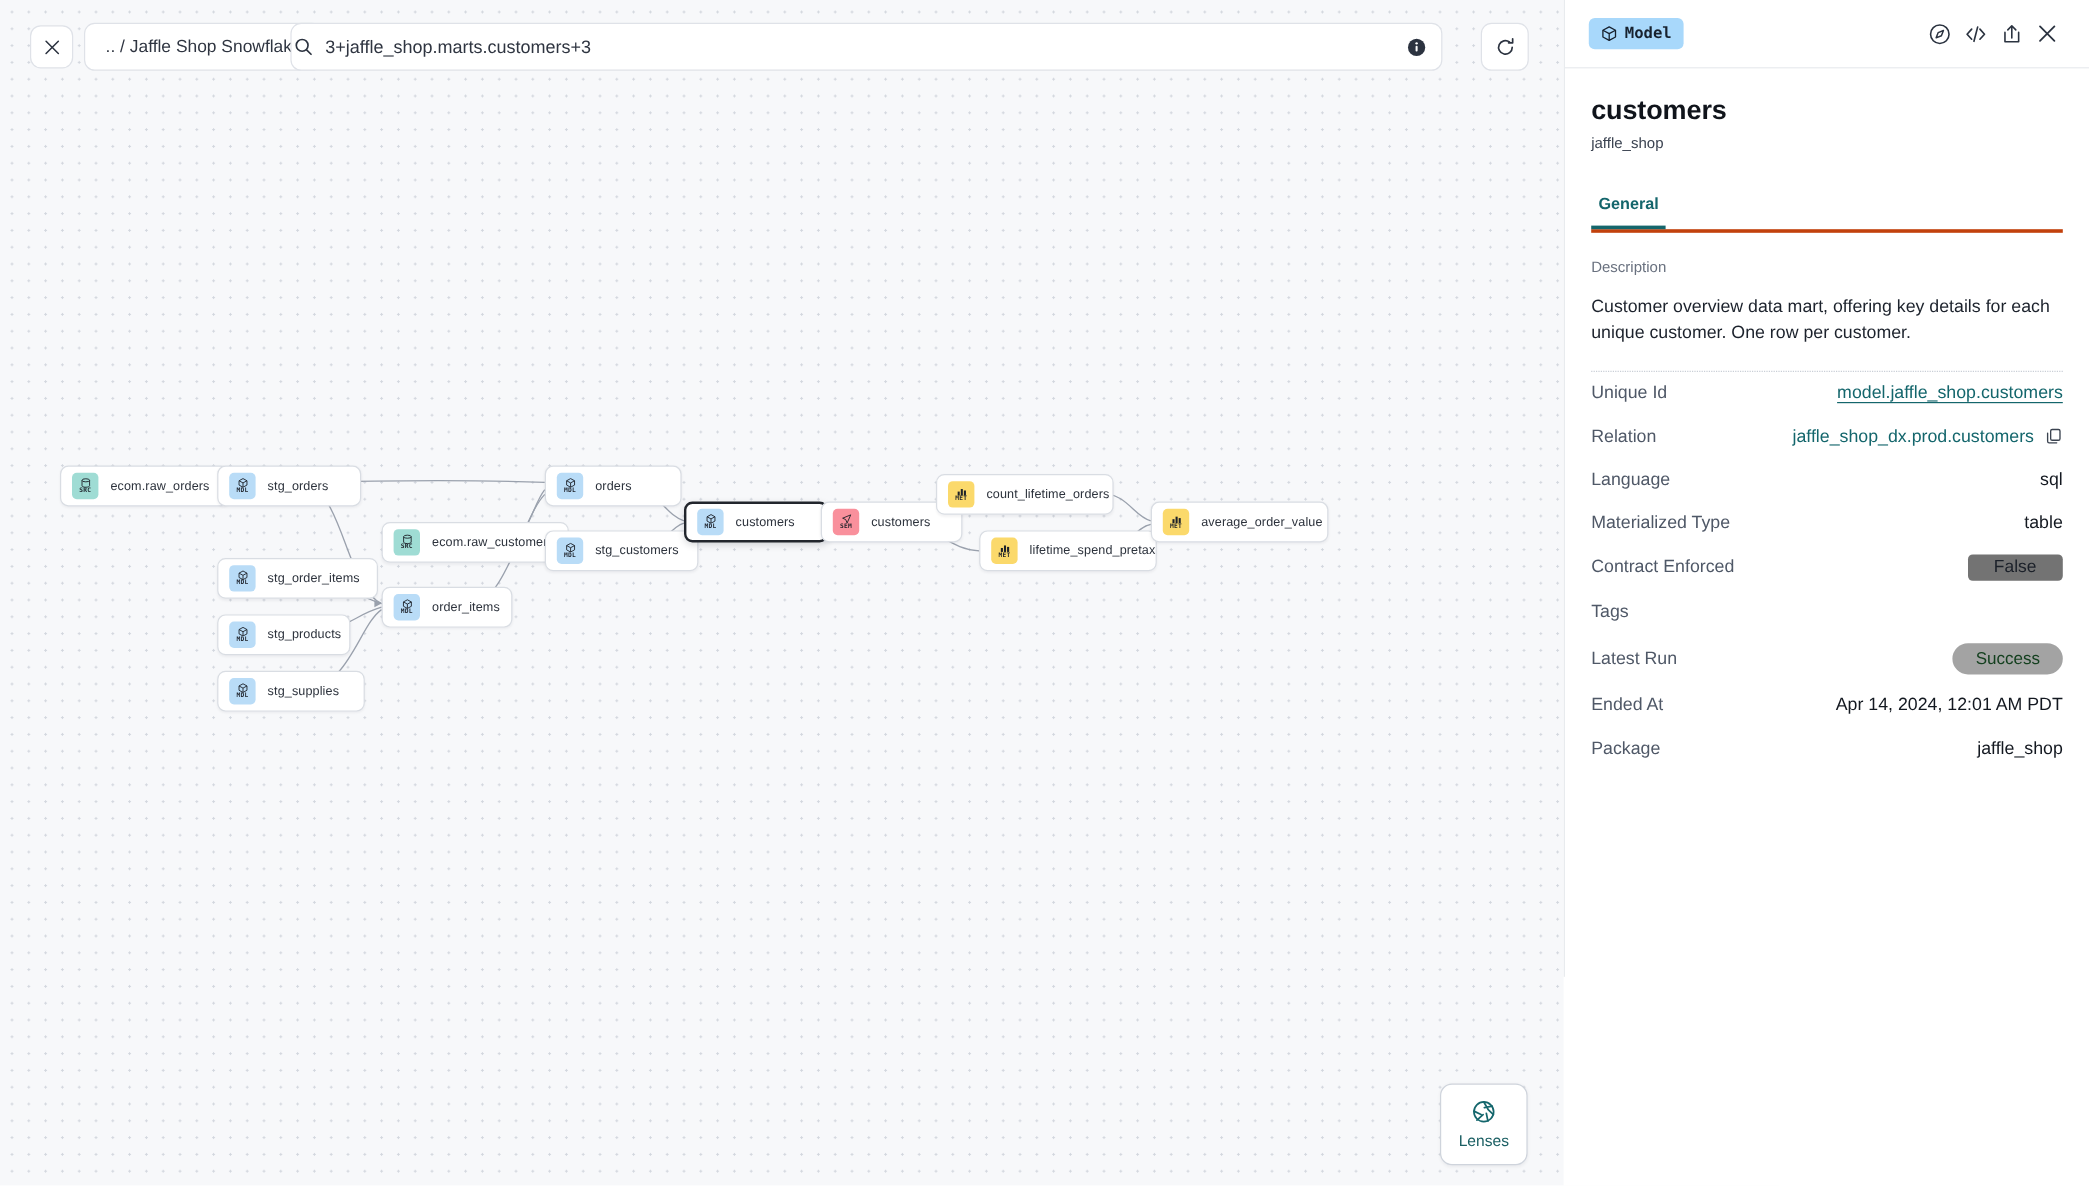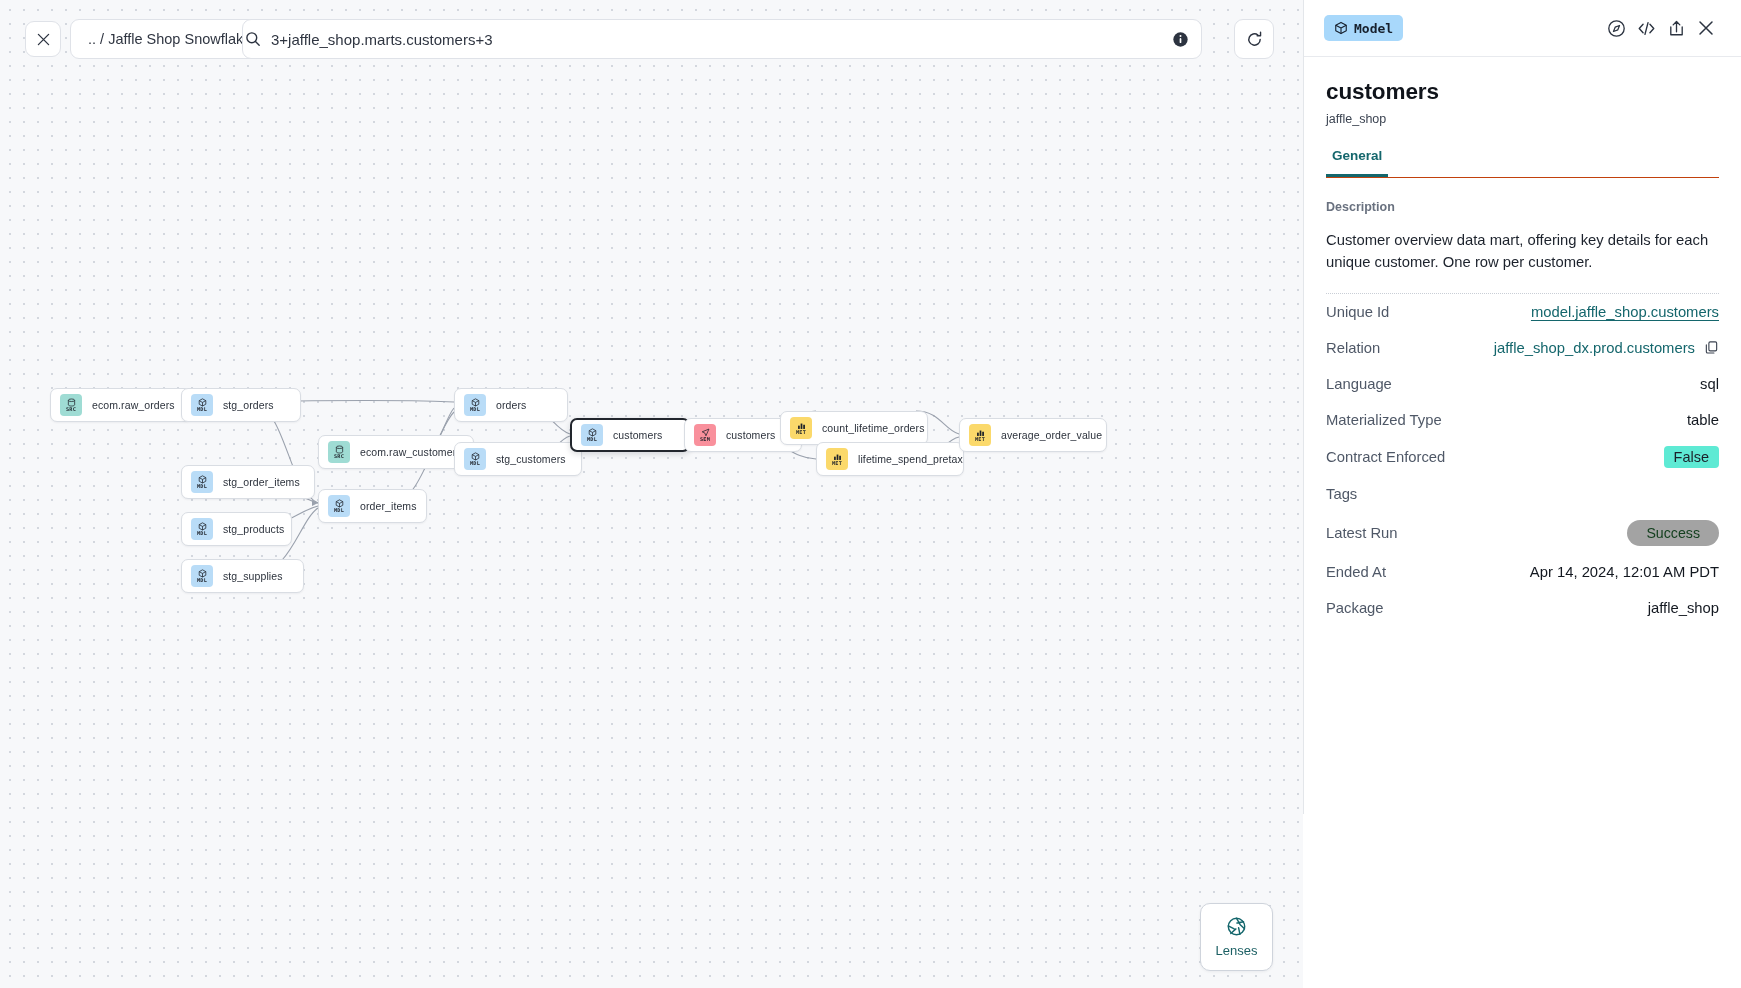--- a/index.html
+++ b/index.html
@@ -110,45 +110,45 @@
     font-size: 13px; color: #17212e; font-weight: 600;
     cursor: pointer;
   }
   #panel-top .spacer { flex: 1; }
   .hdr-ico { width: 30px; height: 30px; display: flex; align-items: center; justify-content: center; color: #2b3340; cursor: pointer; }
 
   #panel-title-wrap { padding: 22px 22px 0 22px; }
   #panel-title { font-size: 22.5px; font-weight: 700; color: #10141b; letter-spacing: -.1px; }
   #panel-sub { font-size: 12.5px; color: #3b4351; margin-top: 7px; }
 
-  #tabs { margin: 22px 22px 0 22px; border-bottom: 1px solid #c2410c; display: flex; }
+  #tabs { margin: 36px 22px 0 22px; border-bottom: 3px solid #c2410c; display: flex; }
   .tab {
     font-size: 13.5px; font-weight: 700; color: #14666c;
     padding: 0 6px 11px 6px; margin-right: 6px;
     border-bottom: 3px solid #14666c; cursor: pointer;
   }
 
   #fields { padding: 22px 22px 0 22px; overflow-y: auto; }
-  .sec-label { font-size: 12.5px; font-weight: 700; color: #69717f; }
+  .sec-label { font-size: 12.5px; font-weight: 400; color: #69717f; }
   #description { font-size: 14.8px; color: #1c222c; line-height: 1.52; margin-top: 15px; max-width: 400px; }
   .divider { border-top: 1px dotted #c9ced6; margin-top: 19px; }
 
   .row {
     display: flex; align-items: center; justify-content: space-between;
     min-height: 36px; padding: 8px 0; gap: 14px;
   }
   .rk { font-size: 14.8px; color: #4f5867; white-space: nowrap; }
   .rv { font-size: 14.8px; color: #131820; text-align: right; display: flex; gap: 9px; }
   .rv a, .rv .lnk {
     color: #14666c; text-decoration: underline; text-underline-offset: 2.5px;
     cursor: pointer; white-space: nowrap;
   }
   .rv .lnk.plain { text-decoration: none; }
   .chip-false {
-    background: #5eead4; border-radius: 4px; padding: 3px 10px;
+    background: #737373; border-radius: 4px; padding: 3px 22px;
     font-size: 14.5px; color: #1b2029;
   }
   .chip-success {
     background: #a3a3a3; border-radius: 999px; padding: 5px 19px;
     font-size: 14.2px; color: #14401f;
   }
   .copy-ico { cursor: pointer; color: #3b4350; display: inline-flex; }
 </style>
 </head>
 <body>
@@ -289,21 +289,21 @@
               <path d="M1.6 3.5 L6 5.9 L10.4 3.5 M6 5.9 L6 10.7" stroke="#1d2129" stroke-width="1" fill="none"></path>
             </svg>MDL</span>
           <span class="nlabel">customers</span>
         </div>
         <div class="node" style="left: 684px; top: 418px; width: 118px; height: 34px;">
           <span class="badge sem"><svg width="9" height="9" viewBox="0 0 12 12">
               <path d="M10.6 1.4 L1.6 5.1 L5.0 6.6 L6.6 10.4 Z" stroke="#1d2129" stroke-width="1" fill="none" stroke-linejoin="round"></path>
             </svg>SEM</span>
           <span class="nlabel">customers</span>
         </div>
-        <div class="node" style="left: 780px; top: 395px; width: 148px; height: 34px; margin-top: 16px;">
+        <div class="node" style="left: 780px; top: 395px; width: 148px; height: 34px;">
           <span class="badge met"><svg width="9" height="9" viewBox="0 0 12 12">
               <rect x="1.4" y="6.2" width="2.3" height="4.4" fill="#1d2129"></rect>
               <rect x="4.85" y="3.4" width="2.3" height="7.2" fill="#1d2129"></rect>
               <rect x="8.3" y="5.0" width="2.3" height="5.6" fill="#1d2129"></rect>
             </svg>MET</span>
           <span class="nlabel">count_lifetime_orders</span>
         </div>
         <div class="node" style="left: 816px; top: 442px; width: 148px; height: 34px;">
           <span class="badge met"><svg width="9" height="9" viewBox="0 0 12 12">
               <rect x="1.4" y="6.2" width="2.3" height="4.4" fill="#1d2129"></rect>

